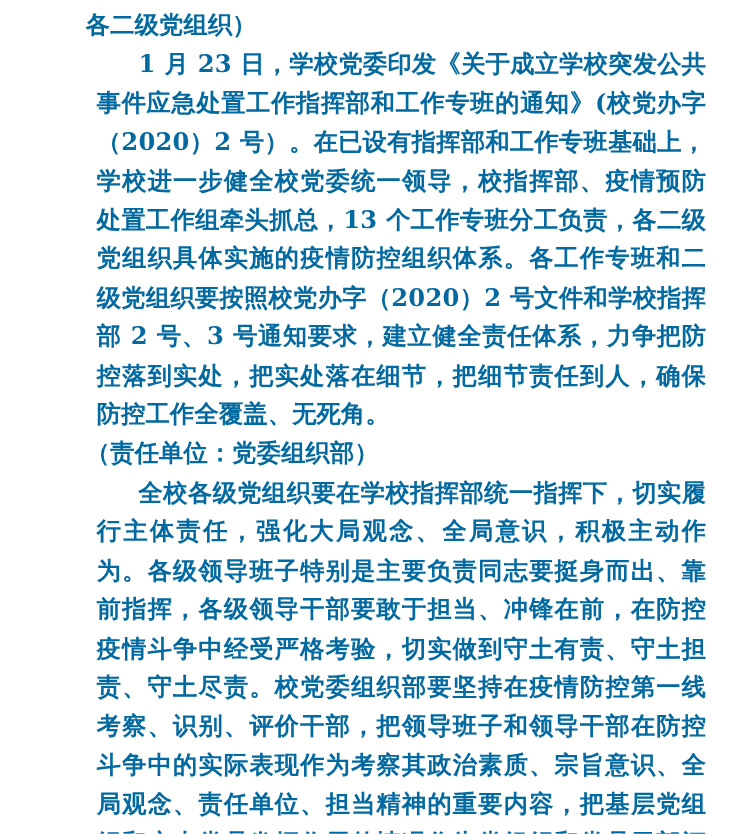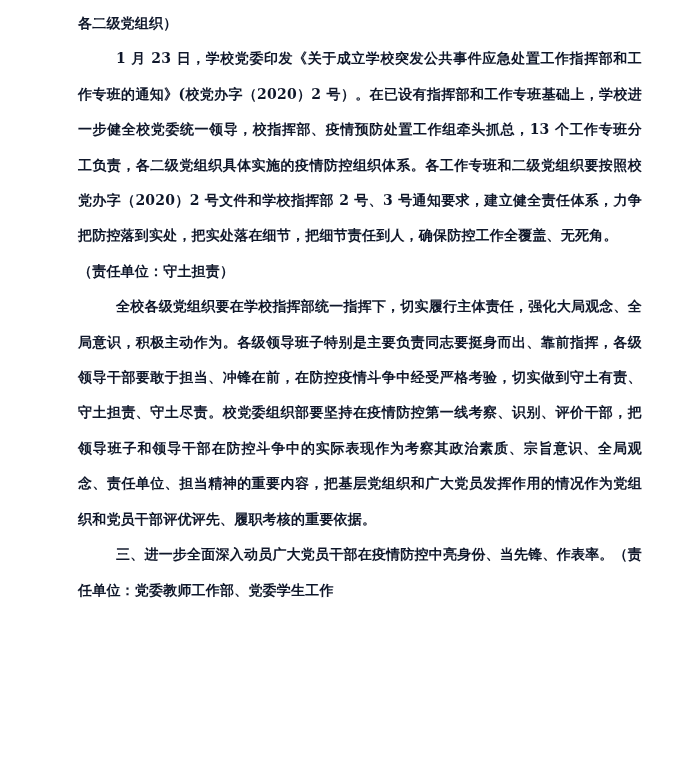--- a/index.html
+++ b/index.html
@@ -15,39 +15,40 @@
   }
   .page {
     width: 676px;
     height: 758px;
     box-sizing: border-box;
     padding: 6px 34px 0 78px;
     background: #ffffff;
     position: relative;
   }
   .para {
-    font-size: 14px;
+    font-size: 22px;
     line-height: 35.4px;
-    color: #0f172a;
+    color: #0369a1;
     text-align: justify;
     text-justify: inter-ideograph;
     margin: 0;
     letter-spacing: 0.2px;
     font-family: "DejaVu Serif", "Liberation Serif", serif;
     font-weight: 600;
   }
   .indent {
     text-indent: 38px;
+    margin-left: 10px;
   }
   .noindent {
     text-indent: 0;
   }
 </style>
 </head>
 <body>
 
 <div class="page">
   <p class="para noindent">各二级党组织）</p>
   <p class="para indent">1 月 23 日，学校党委印发《关于成立学校突发公共事件应急处置工作指挥部和工作专班的通知》(校党办字（2020）2 号）。在已设有指挥部和工作专班基础上，学校进一步健全校党委统一领导，校指挥部、疫情预防处置工作组牵头抓总，13 个工作专班分工负责，各二级党组织具体实施的疫情防控组织体系。各工作专班和二级党组织要按照校党办字（2020）2 号文件和学校指挥部 2 号、3 号通知要求，建立健全责任体系，力争把防控落到实处，把实处落在细节，把细节责任到人，确保防控工作全覆盖、无死角。</p>
-  <p class="para noindent">（责任单位：守土担责）</p>
+  <p class="para noindent">（责任单位：党委组织部）</p>
   <p class="para indent">全校各级党组织要在学校指挥部统一指挥下，切实履行主体责任，强化大局观念、全局意识，积极主动作为。各级领导班子特别是主要负责同志要挺身而出、靠前指挥，各级领导干部要敢于担当、冲锋在前，在防控疫情斗争中经受严格考验，切实做到守土有责、守土担责、守土尽责。校党委组织部要坚持在疫情防控第一线考察、识别、评价干部，把领导班子和领导干部在防控斗争中的实际表现作为考察其政治素质、宗旨意识、全局观念、责任单位、担当精神的重要内容，把基层党组织和广大党员发挥作用的情况作为党组织和党员干部评优评先、履职考核的重要依据。</p>
   <p class="para indent">三、进一步全面深入动员广大党员干部在疫情防控中亮身份、当先锋、作表率。（责任单位：党委教师工作部、党委学生工作</p>
 </div>
 
 </body></html>

